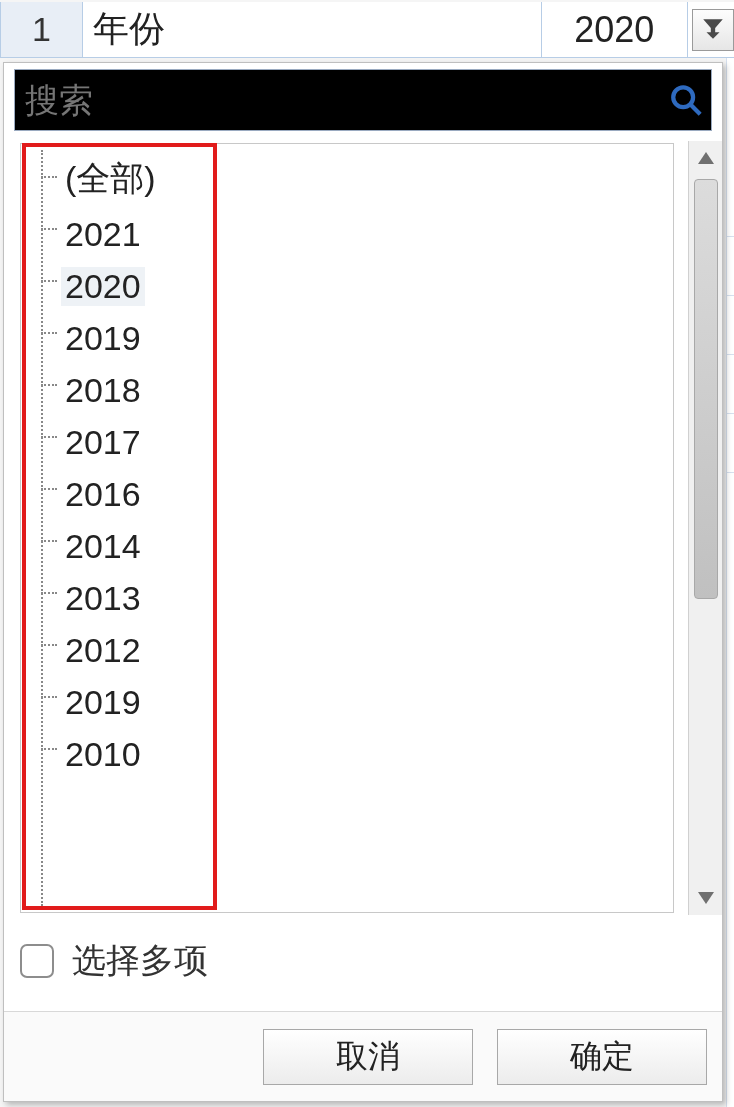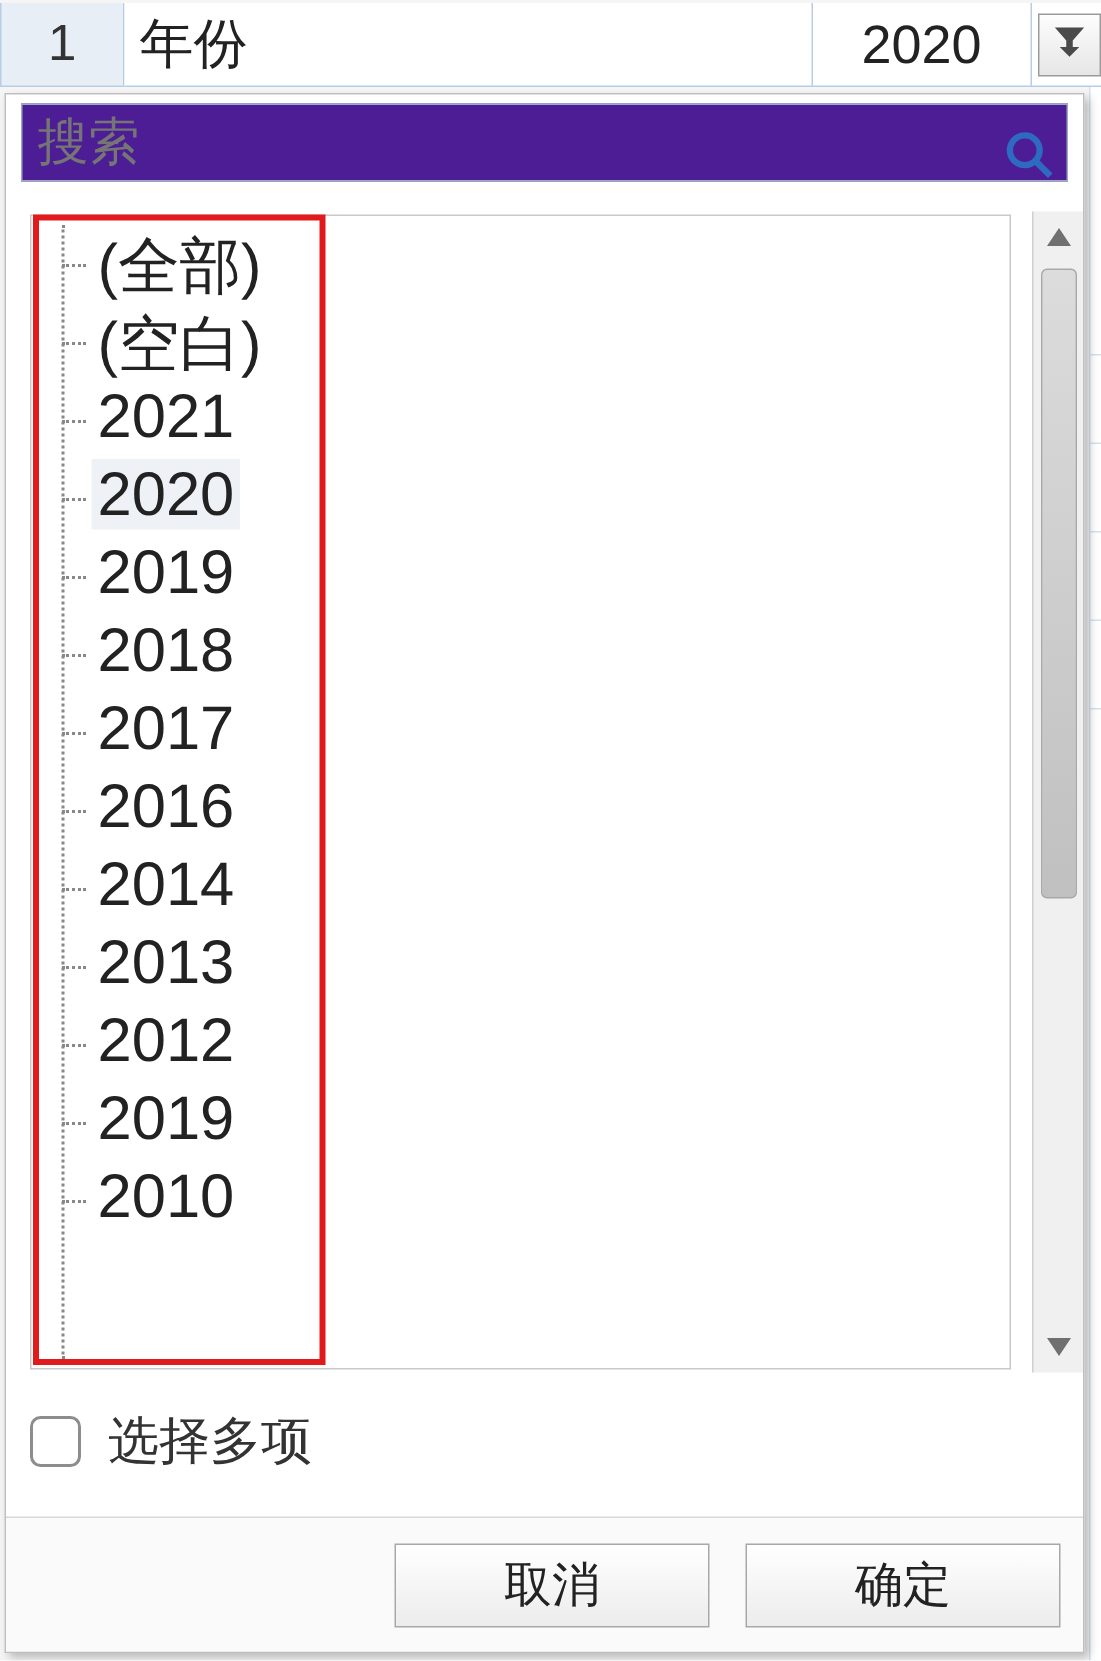--- a/index.html
+++ b/index.html
@@ -65,24 +65,24 @@
     left: 3px; top: 62px;
     width: 720px; height: 1040px;
     background:#fff;
     border:1px solid #bfbfbf;
     box-shadow: 3px 3px 6px rgba(0,0,0,.25);
   }
 
   
   .search-wrap {
     margin: 6px 10px 0 10px;
-    height: 52px;
+    height: 62px;
     border:1px solid #9aaac0;
-    display:flex; align-items:flex-end;
-    background:#4c1d95;
+    display:flex; align-items:center;
+    background:#000000;
   }
   .search-input {
     flex:1; height:100%;
     border:none; outline:none;
     font-size: 34px;
     color:#888;
     padding: 0 10px;
     background:transparent;
   }
   .search-icon {
@@ -99,22 +99,22 @@
     background:#fff;
   }
   .list-inner {
     position:relative;
     width:100%; height:100%;
     overflow:hidden;
     padding: 6px 0 0 18px;
   }
   .tree-item {
     height: 52px;
-    display:flex; align-items:flex-start;
-    font-size: 41px;
+    display:flex; align-items:flex-end;
+    font-size: 34px;
     color:#222;
     position:relative;
   }
   .tree-item::before {
     content:"";
     position:absolute;
     left: 2px; top: 26px;
     width: 16px; height: 0;
     border-top: 2px dotted #888;
   }
@@ -239,23 +239,20 @@
   </div>
 
   <div class="list-area">
     <div class="list-inner" id="list-inner">
       <div class="tree-line"></div>
 
     <div class="tree-item">
           <span class="lbl">(全部)</span>
         </div>
         <div class="tree-item">
-          <span class="lbl">(空白)</span>
-        </div>
-        <div class="tree-item">
           <span class="lbl">2021</span>
         </div>
         <div class="tree-item selected">
           <span class="lbl">2020</span>
         </div>
         <div class="tree-item">
           <span class="lbl">2019</span>
         </div>
         <div class="tree-item">
           <span class="lbl">2018</span>

